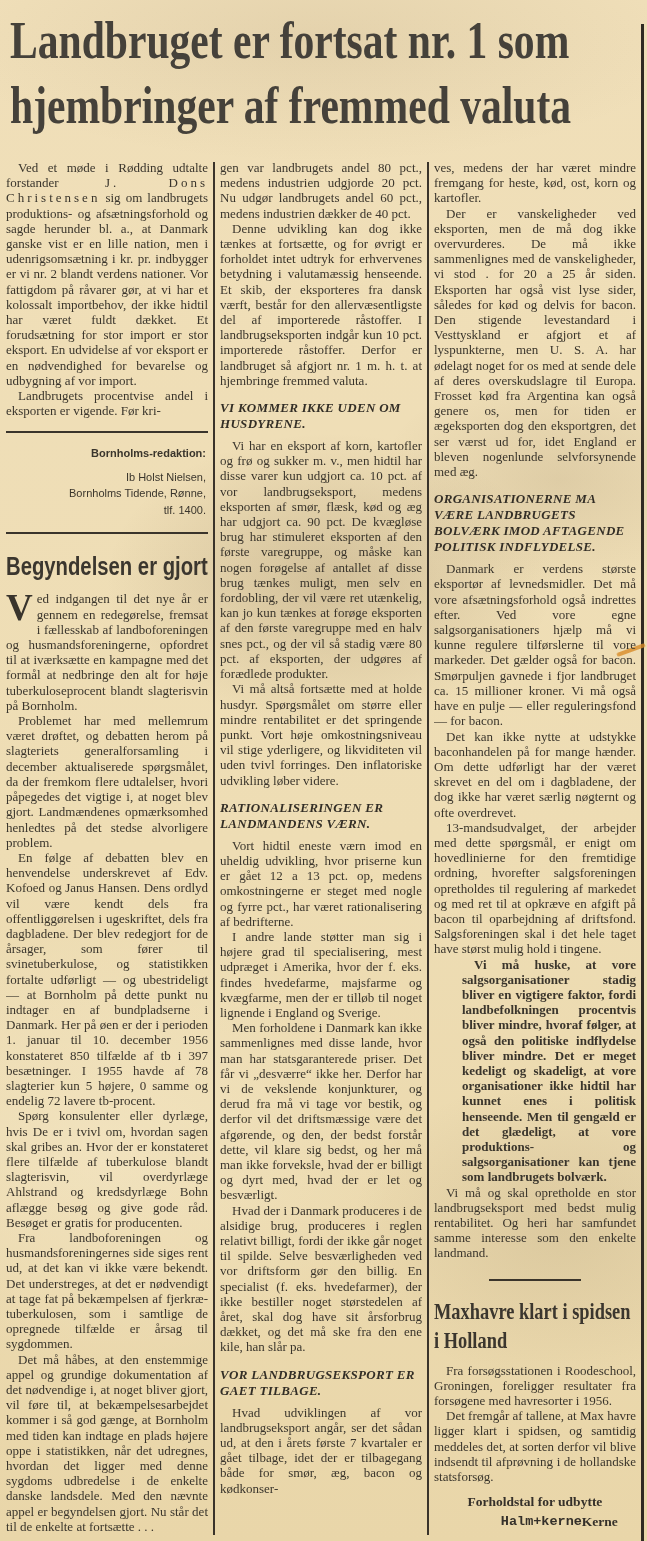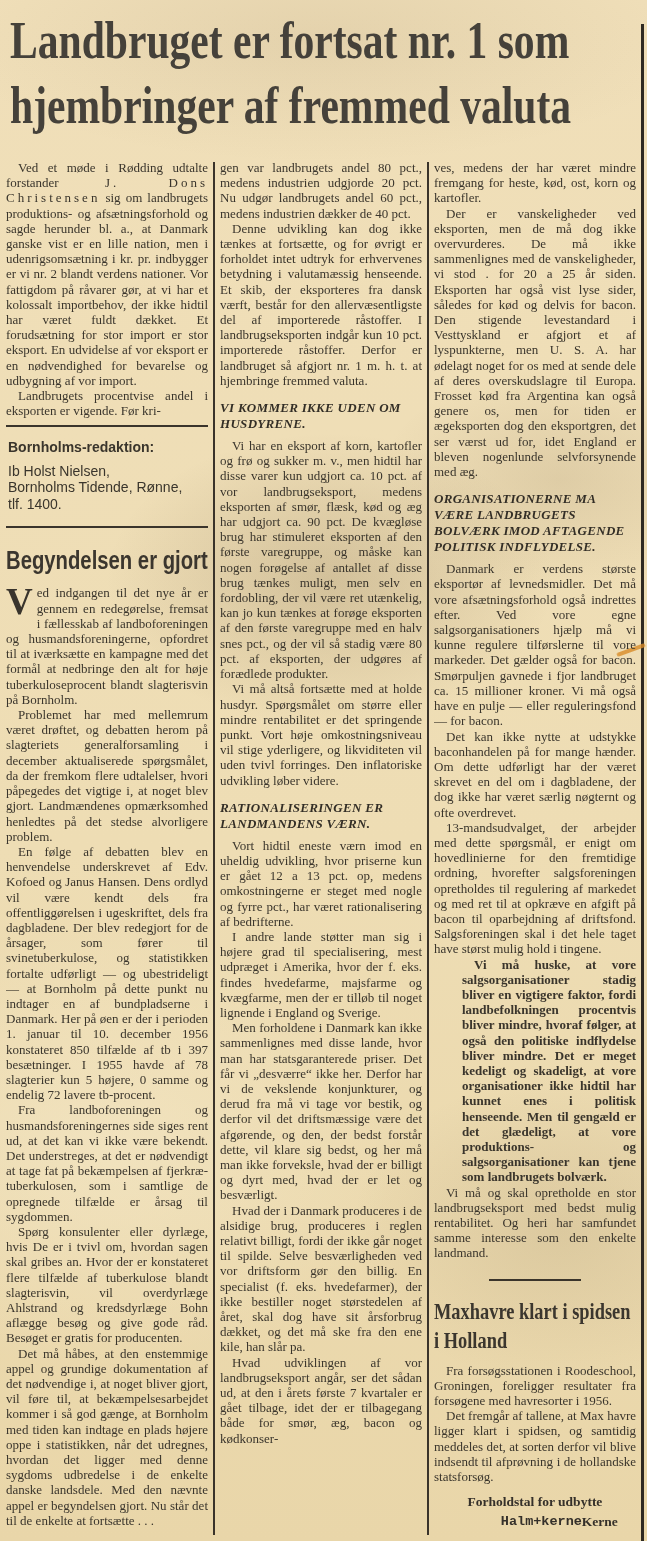--- a/index.html
+++ b/index.html
@@ -29,22 +29,22 @@
   .col { width:202px; overflow:hidden; text-align:justify; font-size:13px; line-height:15.2px; }
   .divider { width:2px; background:#3a332a; margin:2px 5px 0 5px; }
 
   .col p { margin:0; text-indent:12px; }
   p.noindent { text-indent:0; }
   .dropcap { float:left; font-weight:bold; font-size:37px; line-height:29px;
     padding:2px 4px 0 0; color:#39342c; }
   .spaced-name { letter-spacing:3px; }
 
   .redaktion { border-top:2px solid #3a342b; border-bottom:2px solid #3a342b;
-    margin:7px 0 8px; padding:12px 2px 14px; text-align:left;
-    font-family:"Liberation Sans", sans-serif; font-size:14px; line-height:16.5px; }
+    margin:13px 0 8px; padding:12px 2px 14px; text-align:right;
+    font-family:"Liberation Sans", sans-serif; font-size:11px; line-height:16.5px; }
   .redaktion .rtitle { font-weight:bold; margin-bottom:7px; }
 
   .section-title { font-family:"Liberation Sans", sans-serif; font-weight:bold; font-size:26px;
     line-height:32px; white-space:nowrap; transform:scaleX(.78); transform-origin:0 50%;
     margin:16px 0 9px; color:#3b362e; }
 
   .subhead { font-weight:bold; font-size:13px; line-height:16px; letter-spacing:.3px;
     margin:12px 0 6px; text-align:left; color:#332e26;font-style:italic; }
 
   .emphasis { font-weight:bold; margin-left:28px !important; }
@@ -88,41 +88,42 @@
         <div>Ib Holst Nielsen,</div>
         <div>Bornholms Tidende, Rønne,</div>
         <div>tlf. 1400.</div>
       </div>
 
       <div class="section-title">Begyndelsen er gjort</div>
 
       <p class="noindent"><span class="dropcap">V</span><span>ed indgangen til det nye år er gennem en redegørelse, fremsat i fællesskab af landboforeningen og husmandsforeningerne, opfordret til at iværksætte en kampagne med det formål at nedbringe den alt for høje tuberkuloseprocent blandt slagterisvin på Bornholm.</span></p>
       <p>Problemet har med mellemrum været drøftet, og debatten herom på slagteriets generalforsamling i december aktualiserede spørgsmålet, da der fremkom flere udtalelser, hvori påpegedes det vigtige i, at noget blev gjort. Landmændenes opmærksomhed henledtes på det stedse alvorligere problem.</p>
       <p>En følge af debatten blev en henvendelse underskrevet af Edv. Kofoed og Janus Hansen. Dens ordlyd vil være kendt dels fra offentliggørelsen i ugeskriftet, dels fra dagbladene. Der blev redegjort for de årsager, som fører til svinetuberkulose, og statistikken fortalte udførligt — og ubestrideligt — at Bornholm på dette punkt nu indtager en af bundpladserne i Danmark. Her på øen er der i perioden 1. januar til 10. december 1956 konstateret 850 tilfælde af tb i 397 besætninger. I 1955 havde af 78 slagterier kun 5 højere, 0 samme og endelig 72 lavere tb-procent.</p>
+      <p>Spørg konsulenter eller dyrlæge, hvis De er i tvivl om, hvordan sagen skal gribes an. Hvor der er konstateret flere tilfælde af tuberkulose blandt slagterisvin, vil overdyrlæge Ahlstrand og kredsdyrlæge Bohn aflægge besøg og give gode råd. Besøget er gratis for producenten.</p>
       <p>Fra landboforeningen og husmandsforeningernes side siges rent ud, at det kan vi ikke være bekendt. Det understreges, at det er nødvendigt at tage fat på bekæmpelsen af fjerkræ-tuberkulosen, som i samtlige de opregnede tilfælde er årsag til sygdommen.</p>
-      <p>Spørg konsulenter eller dyrlæge, hvis De er i tvivl om, hvordan sagen skal gribes an. Hvor der er konstateret flere tilfælde af tuberkulose blandt slagterisvin, vil overdyrlæge Ahlstrand og kredsdyrlæge Bohn aflægge besøg og give gode råd. Besøget er gratis for producenten.</p>
       <p>Det må håbes, at den enstemmige appel og grundige dokumentation af det nødvendige i, at noget bliver gjort, vil føre til, at bekæmpelsesarbejdet kommer i så god gænge, at Bornholm med tiden kan indtage en plads højere oppe i statistikken, når det udregnes, hvordan det ligger med denne sygdoms udbredelse i de enkelte danske landsdele. Med den nævnte appel er begyndelsen gjort. Nu står det til de enkelte at fortsætte . . .</p>
     </div>
 
     <div class="divider"></div>
 
     <div class="col">
       <p class="noindent">gen var landbrugets andel 80 pct., medens industrien udgjorde 20 pct. Nu udgør landbrugets andel 60 pct., medens industrien dækker de 40 pct.</p>
       <p>Denne udvikling kan dog ikke tænkes at fortsætte, og for øvrigt er forholdet intet udtryk for erhvervenes betydning i valutamæssig henseende. Et skib, der eksporteres fra dansk værft, består for den allervæsentligste del af importerede råstoffer. I landbrugseksporten indgår kun 10 pct. importerede råstoffer. Derfor er landbruget så afgjort nr. 1 m. h. t. at hjembringe fremmed valuta.</p>
 
       <div class="subhead">VI KOMMER IKKE UDEN OM HUSDYRENE.</div>
       <p>Vi har en eksport af korn, kartofler og frø og sukker m. v., men hidtil har disse varer kun udgjort ca. 10 pct. af vor landbrugseksport, medens eksporten af smør, flæsk, kød og æg har udgjort ca. 90 pct. De kvægløse brug har stimuleret eksporten af den første varegruppe, og måske kan nogen forøgelse af antallet af disse brug tænkes muligt, men selv en fordobling, der vil være ret utænkelig, kan jo kun tænkes at forøge eksporten af den første varegruppe med en halv snes pct., og der vil så stadig være 80 pct. af eksporten, der udgøres af forædlede produkter.</p>
       <p>Vi må altså fortsætte med at holde husdyr. Spørgsmålet om større eller mindre rentabilitet er det springende punkt. Vort høje omkostningsniveau vil stige yderligere, og likviditeten vil uden tvivl forringes. Den inflatoriske udvikling løber videre.</p>
 
       <div class="subhead">RATIONALISERINGEN ER LANDMANDENS VÆRN.</div>
       <p>Vort hidtil eneste værn imod en uheldig udvikling, hvor priserne kun er gået 12 a 13 pct. op, medens omkostningerne er steget med nogle og fyrre pct., har været rationalisering af bedrifterne.</p>
       <p>I andre lande støtter man sig i højere grad til specialisering, mest udpræget i Amerika, hvor der f. eks. findes hvedefarme, majsfarme og kvægfarme, men der er tilløb til noget lignende i England og Sverige.</p>
       <p>Men forholdene i Danmark kan ikke sammenlignes med disse lande, hvor man har statsgaranterede priser. Det får vi „desværre“ ikke her. Derfor har vi de vekslende konjunkturer, og derud fra må vi tage vor bestik, og derfor vil det driftsmæssige være det afgørende, og den, der bedst forstår dette, vil klare sig bedst, og her må man ikke forveksle, hvad der er billigt og dyrt med, hvad der er let og besværligt.</p>
       <p>Hvad der i Danmark produceres i de alsidige brug, produceres i reglen relativt billigt, fordi der ikke går noget til spilde. Selve besværligheden ved vor driftsform gør den billig. En specialist (f. eks. hvedefarmer), der ikke bestiller noget størstedelen af året, skal dog have sit årsforbrug dækket, og det må ske fra den ene kile, han slår pa.</p>
 
+      <div class="subhead">VOR LANDBRUGSEKSPORT ER GAET TILBAGE.</div>
       <p>Hvad udviklingen af vor landbrugseksport angår, ser det sådan ud, at den i årets første 7 kvartaler er gået tilbage, idet der er tilbagegang både for smør, æg, bacon og kødkonser-</p>
     </div>
 
     <div class="divider"></div>
 
     <div class="col">
       <p class="noindent">ves, medens der har været mindre fremgang for heste, kød, ost, korn og kartofler.</p>
       <p>Der er vanskeligheder ved eksporten, men de må dog ikke overvurderes. De må ikke sammenlignes med de vanskeligheder, vi stod . for 20 a 25 år siden. Eksporten har også vist lyse sider, således for kød og delvis for bacon. Den stigende levestandard i Vesttyskland er afgjort et af lyspunkterne, men U. S. A. har ødelagt noget for os med at sende dele af deres overskudslagre til Europa. Frosset kød fra Argentina kan også genere os, men for tiden er ægeksporten dog den eksportgren, det ser værst ud for, idet England er bleven nogenlunde selvforsynende med æg.</p>
 
       <div class="subhead">ORGANISATIONERNE MA VÆRE LANDBRUGETS BOLVÆRK IMOD AFTAGENDE POLITISK INDFLYDELSE.</div>

